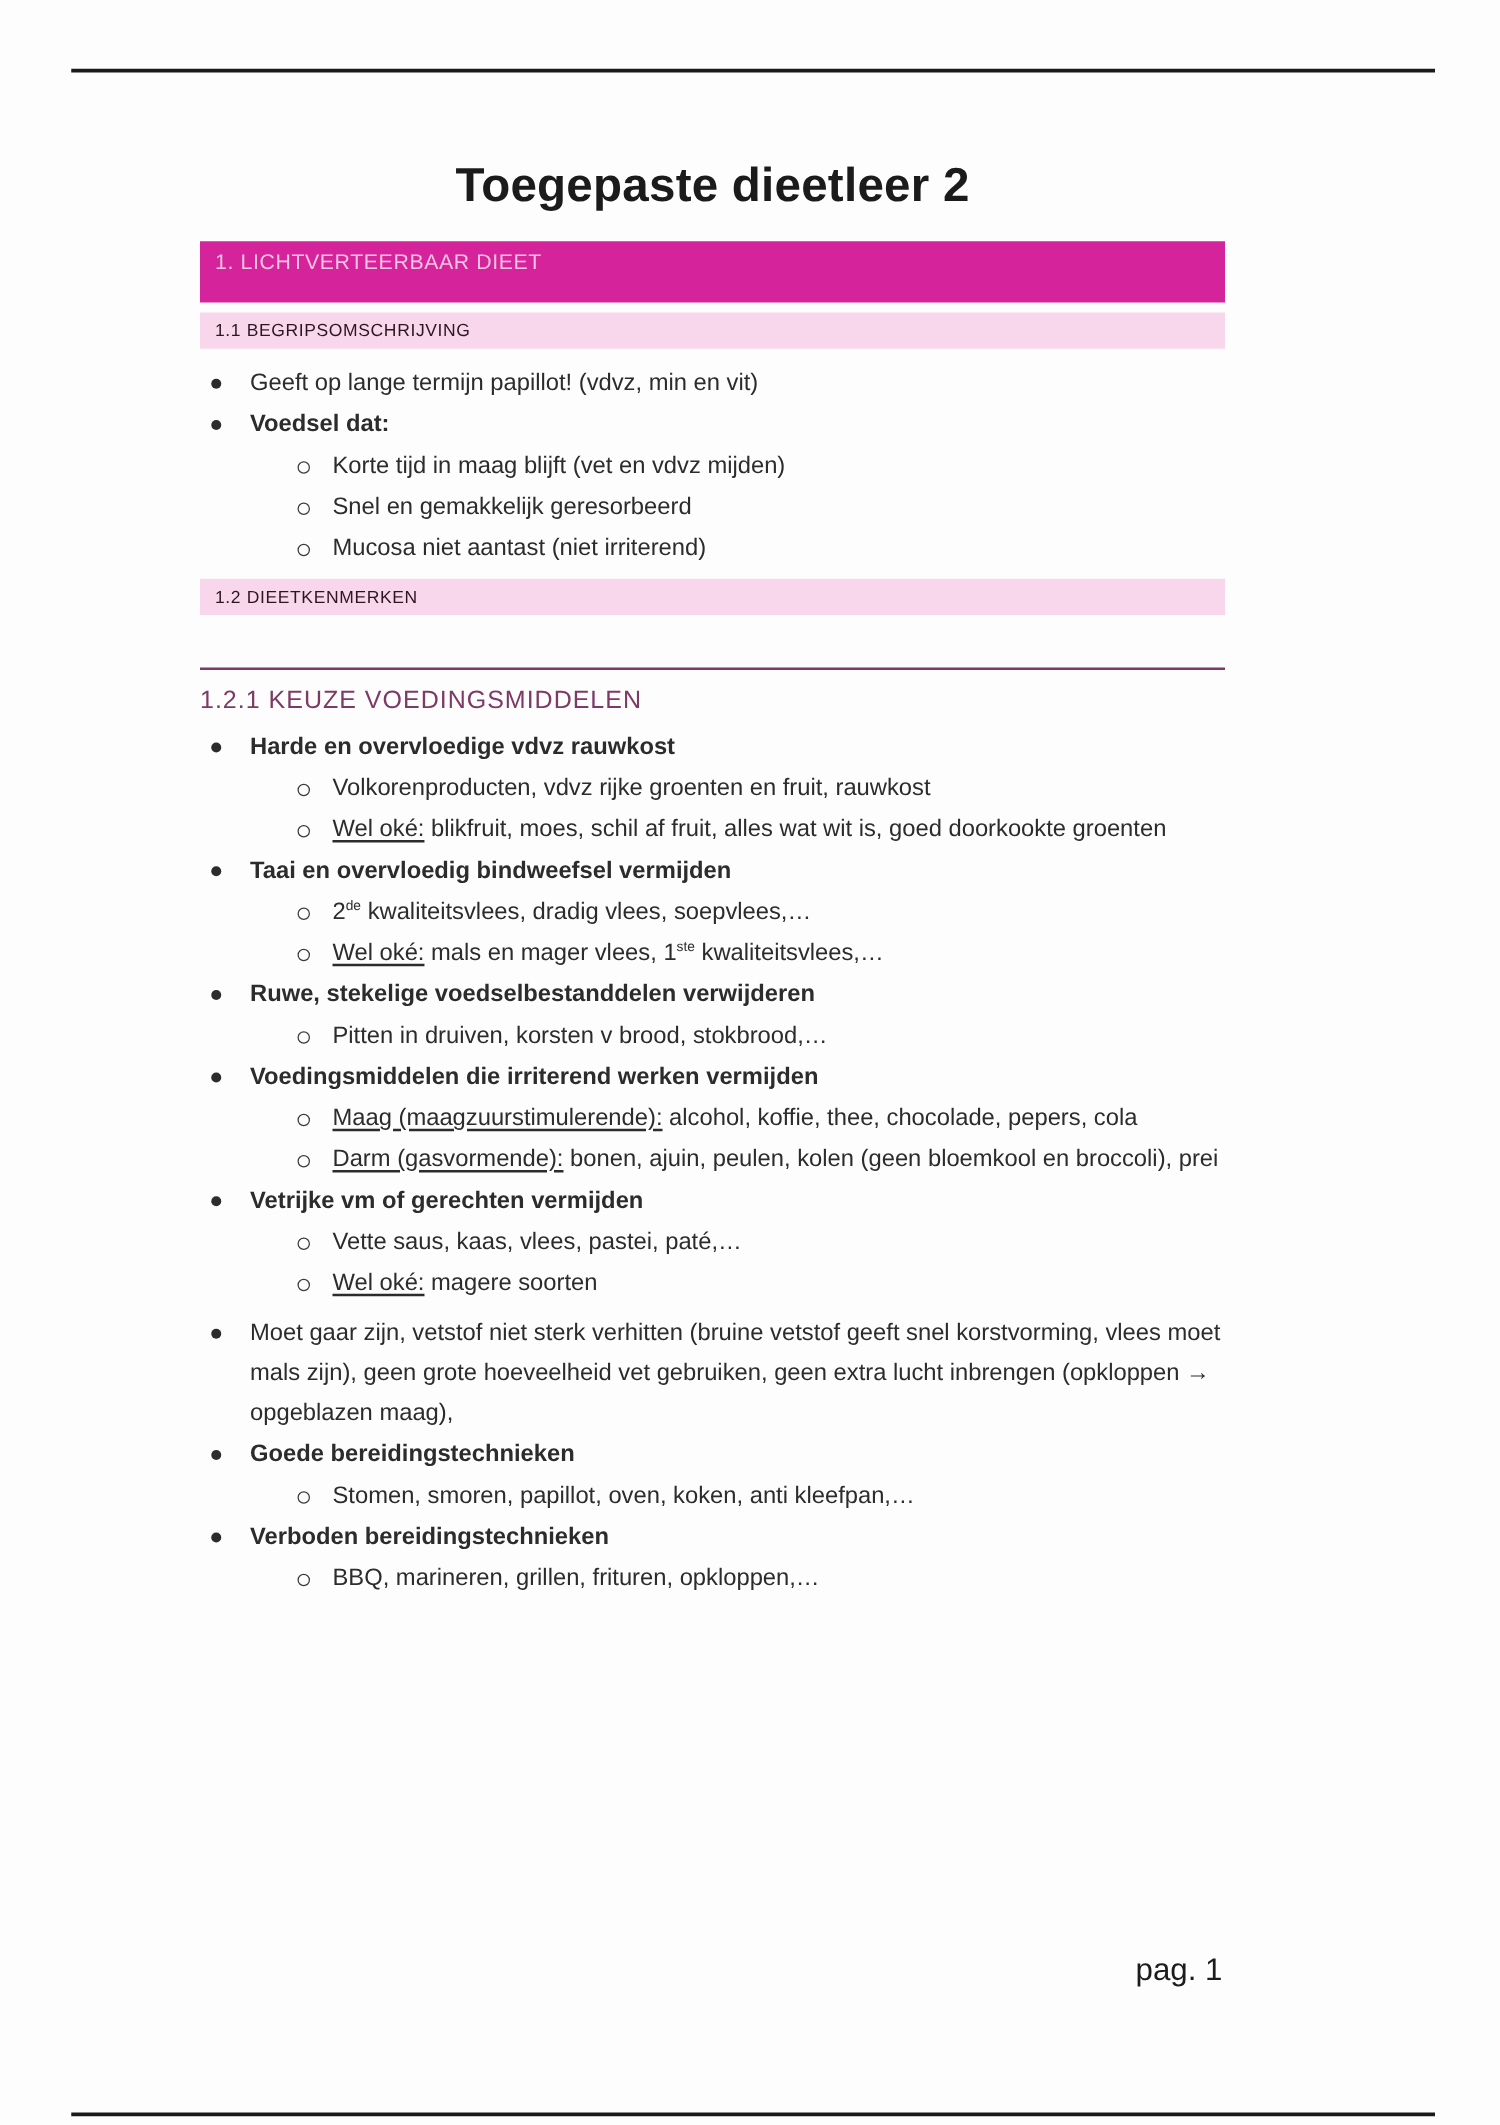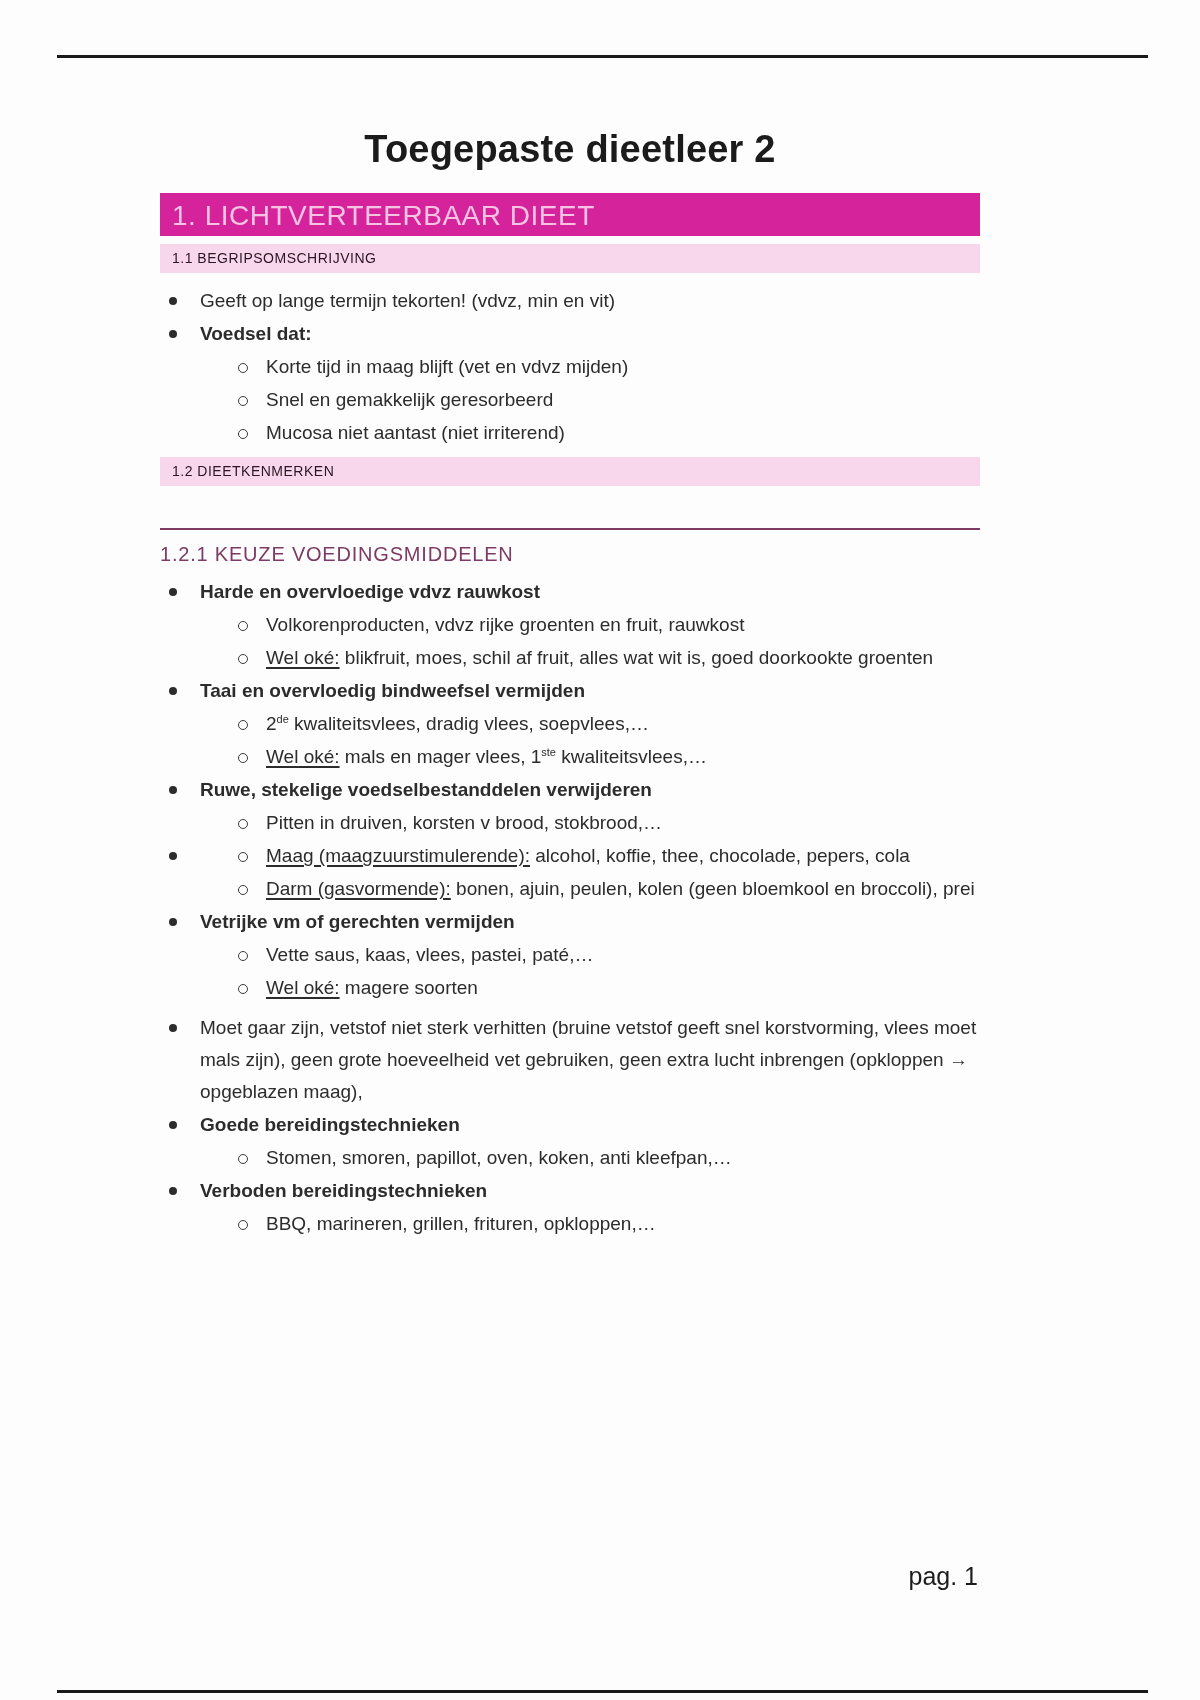--- a/index.html
+++ b/index.html
@@ -22,21 +22,21 @@
   .rule{position:absolute;left:57px;width:1091px;height:3px;background:var(--page-rule);}
   .rule-top{top:55px;}
   .rule-bottom{top:1690px;}
   .content{position:absolute;left:160px;top:128px;width:820px;}
   .doc-title{
     text-align:center;font-size:38px;font-weight:700;color:#1b1b1b;
     margin:0 0 22px 0;letter-spacing:0.2px;
   }
   .banner-h1{
     background:var(--heading1-bg);color:var(--heading1-text);
-    font-size:28px;letter-spacing:0.5px;padding:7px 12px 4px 12px;margin-bottom:8px;
+    font-size:17px;letter-spacing:0.5px;padding:7px 12px 22px 12px;margin-bottom:8px;
   }
   .banner-h2{
     background:var(--heading2-bg);color:var(--heading2-text);
     font-size:14px;letter-spacing:0.5px;padding:6px 12px 7px 12px;margin-bottom:12px;
   }
   .h3-block{margin-top:42px;margin-bottom:10px;}
   .h3-rule{height:2px;background:var(--divider);margin-bottom:13px;}
   .h3-text{color:var(--heading3-text);font-size:20px;letter-spacing:0.8px;}
   ul.doc-list{list-style:none;margin:0 0 8px 0;padding:0;font-size:19px;line-height:32px;}
   ul.doc-list li{position:relative;margin:1px 0;}
@@ -61,41 +61,41 @@
 
 <div class="page">
   <div class="rule rule-top"></div>
 
   <div class="content">
     <h1 class="doc-title">Toegepaste dieetleer 2</h1>
     <div id="sections">
         <div class="banner-h1">1. LICHTVERTEERBAAR DIEET</div>
         <div class="banner-h2">1.1 BEGRIPSOMSCHRIJVING</div>
         <ul class="doc-list">
-          <li class="lvl1"><span class="bullet"></span><span><span>Geeft op lange termijn tekorten! (vdvz, min en vit)</span></span></li>
+          <li class="lvl1"><span class="bullet"></span><span><span>Geeft op lange termijn papillot! (vdvz, min en vit)</span></span></li>
           <li class="lvl1"><span class="bullet"></span><span><span style="font-weight: 700;">Voedsel dat:</span></span></li>
           <li class="lvl2"><span class="bullet"></span><span><span>Korte tijd in maag blijft (vet en vdvz mijden)</span></span></li>
           <li class="lvl2"><span class="bullet"></span><span><span>Snel en gemakkelijk geresorbeerd</span></span></li>
           <li class="lvl2"><span class="bullet"></span><span><span>Mucosa niet aantast (niet irriterend)</span></span></li>
         </ul>
         <div class="banner-h2">1.2 DIEETKENMERKEN</div>
         <div class="h3-block">
           <div class="h3-rule"></div>
           <div class="h3-text">1.2.1 KEUZE VOEDINGSMIDDELEN</div>
         </div>
         <ul class="doc-list">
           <li class="lvl1"><span class="bullet"></span><span><span style="font-weight: 700;">Harde en overvloedige vdvz rauwkost</span></span></li>
           <li class="lvl2"><span class="bullet"></span><span><span>Volkorenproducten, vdvz rijke groenten en fruit, rauwkost</span></span></li>
           <li class="lvl2"><span class="bullet"></span><span><span class="u">Wel oké:</span><span> blikfruit, moes, schil af fruit, alles wat wit is, goed doorkookte groenten</span></span></li>
           <li class="lvl1"><span class="bullet"></span><span><span style="font-weight: 700;">Taai en overvloedig bindweefsel vermijden</span></span></li>
           <li class="lvl2"><span class="bullet"></span><span><span>2</span><sup>de</sup><span> kwaliteitsvlees, dradig vlees, soepvlees,…</span></span></li>
           <li class="lvl2"><span class="bullet"></span><span><span class="u">Wel oké:</span><span> mals en mager vlees, 1</span><sup>ste</sup><span> kwaliteitsvlees,…</span></span></li>
           <li class="lvl1"><span class="bullet"></span><span><span style="font-weight: 700;">Ruwe, stekelige voedselbestanddelen verwijderen</span></span></li>
           <li class="lvl2"><span class="bullet"></span><span><span>Pitten in druiven, korsten v brood, stokbrood,…</span></span></li>
-          <li class="lvl1"><span class="bullet"></span></li>
+          <li class="lvl1"><span class="bullet"></span><span><span style="font-weight: 700;">Voedingsmiddelen die irriterend werken vermijden</span></span></li>
           <li class="lvl2"><span class="bullet"></span><span><span class="u">Maag (maagzuurstimulerende):</span><span> alcohol, koffie, thee, chocolade, pepers, cola</span></span></li>
           <li class="lvl2"><span class="bullet"></span><span><span class="u">Darm (gasvormende):</span><span> bonen, ajuin, peulen, kolen (geen bloemkool en broccoli), prei</span></span></li>
           <li class="lvl1"><span class="bullet"></span><span><span style="font-weight: 700;">Vetrijke vm of gerechten vermijden</span></span></li>
           <li class="lvl2"><span class="bullet"></span><span><span>Vette saus, kaas, vlees, pastei, paté,…</span></span></li>
           <li class="lvl2"><span class="bullet"></span><span><span class="u">Wel oké:</span><span> magere soorten</span></span></li>
         </ul>
         <ul class="doc-list">
           <li class="lvl1"><span class="bullet"></span><span><span>Moet gaar zijn, vetstof niet sterk verhitten (bruine vetstof geeft snel korstvorming, vlees moet mals zijn), geen grote hoeveelheid vet gebruiken, geen extra lucht inbrengen (opkloppen </span><span>→</span><span> opgeblazen maag),</span></span></li>
           <li class="lvl1"><span class="bullet"></span><span><span style="font-weight: 700;">Goede bereidingstechnieken</span></span></li>
           <li class="lvl2"><span class="bullet"></span><span><span>Stomen, smoren, papillot, oven, koken, anti kleefpan,…</span></span></li>

